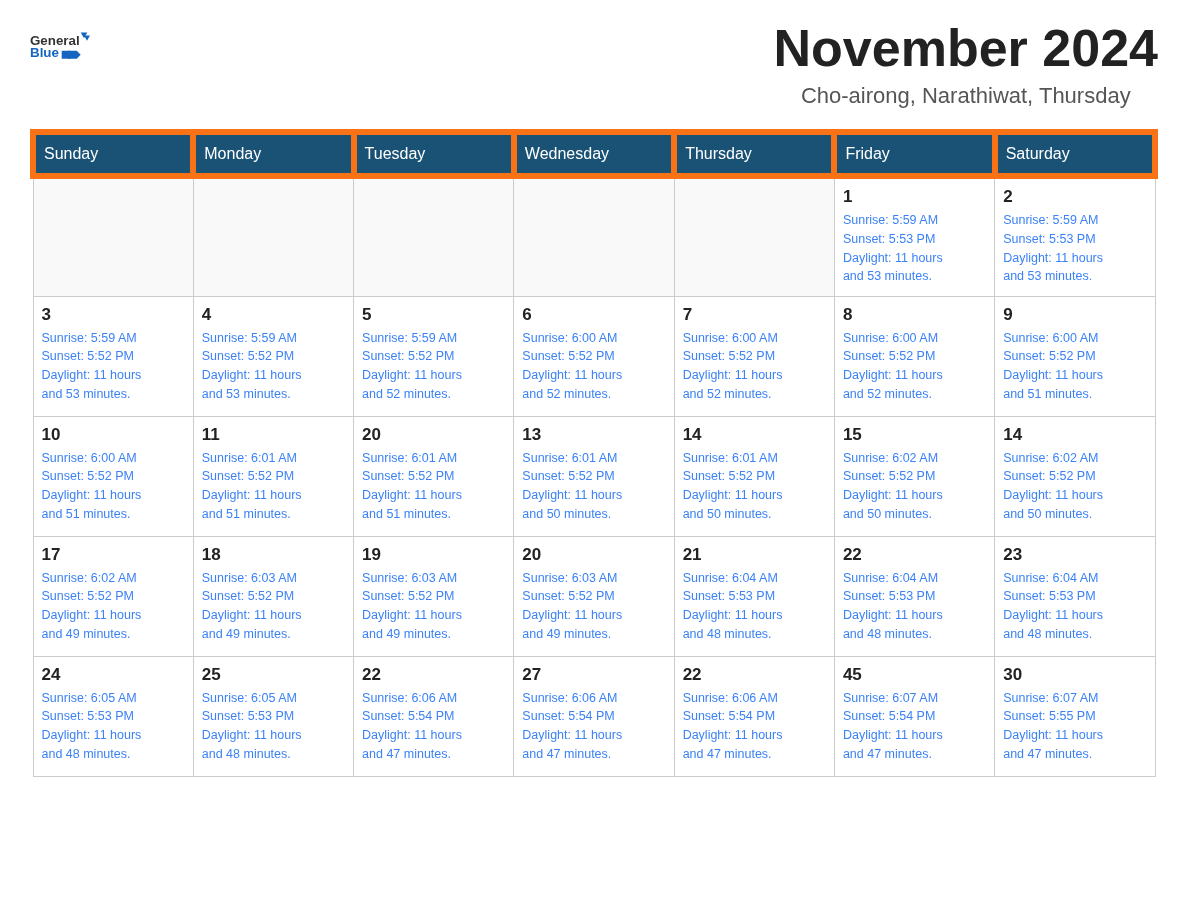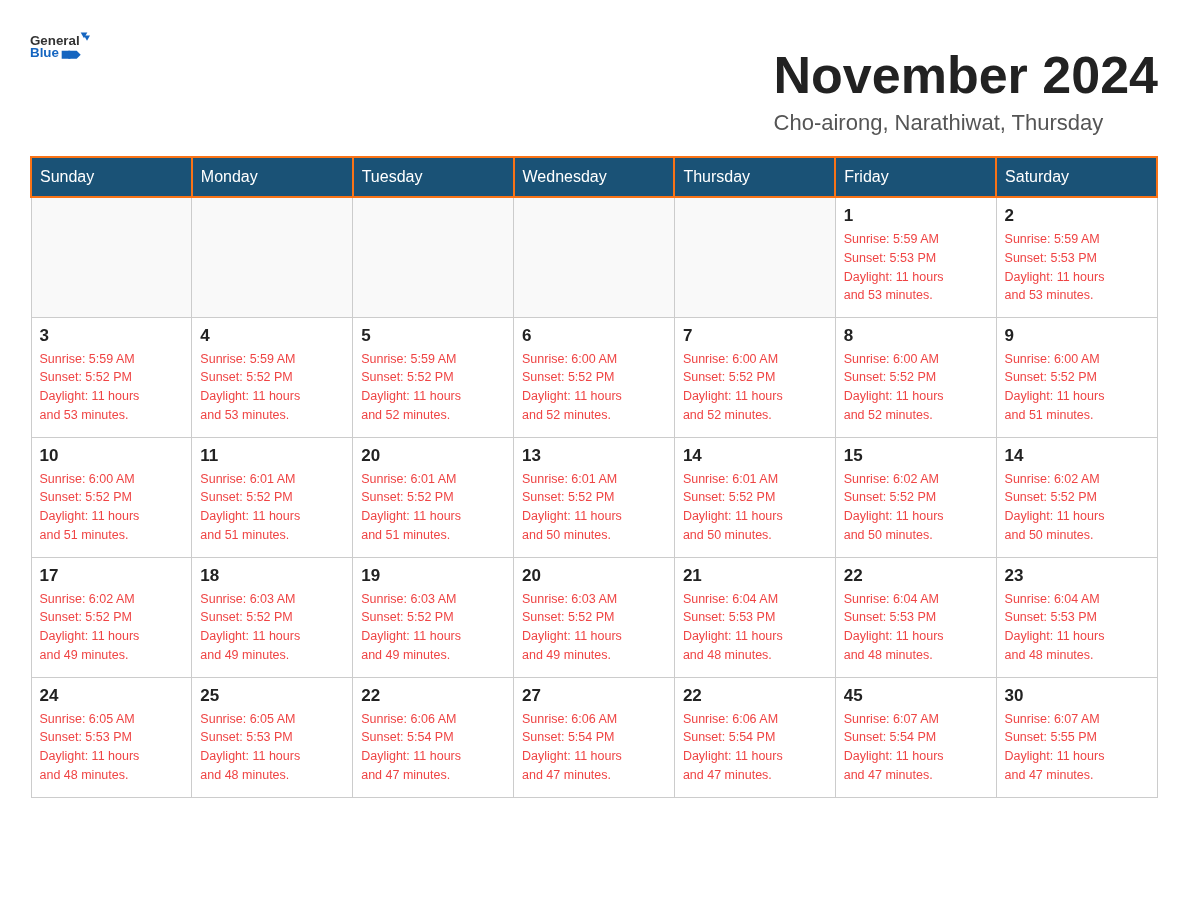--- a/index.html
+++ b/index.html
@@ -15,22 +15,21 @@
       justify-content: space-between;
       align-items: flex-start;
       margin-bottom: 20px;
     }
     .logo {
       display: flex;
       flex-direction: column;
       align-items: flex-start;
     }
     .title-section {
-      text-align: left;
-      margin-top: 27px;
+      text-align: center;
     }
     .month-year {
       font-size: 52px;
       font-weight: bold;
       color: #222;
       line-height: 1.1;
     }
     .location {
       font-size: 22px;
       color: #555;
@@ -41,40 +40,40 @@
       border-collapse: collapse;
       border: 1px solid #aaa;
     }
     .calendar th {
       background-color: #1a5276;
       color: #fff;
       padding: 10px 8px;
       font-size: 16px;
       font-weight: normal;
       text-align: left;
-      border: 2px solid #f97316;
+      border: 6px solid #f97316;
     }
     .calendar td {
       vertical-align: top;
       padding: 8px;
       border: 1px solid #ccc;
       width: 14.28%;
       min-height: 110px;
       height: 120px;
     }
     .day-number {
       font-size: 17px;
       font-weight: bold;
       color: #222;
       display: block;
       margin-bottom: 4px;
     }
     .day-info {
       font-size: 12.5px;
-      color: #ef4444;
+      color: #3b82f6;
       line-height: 1.5;
     }
     .empty-cell {
       background: #f9f9f9;
     }
   </style>
 </head>
 <body>
 
 <div class="header">

